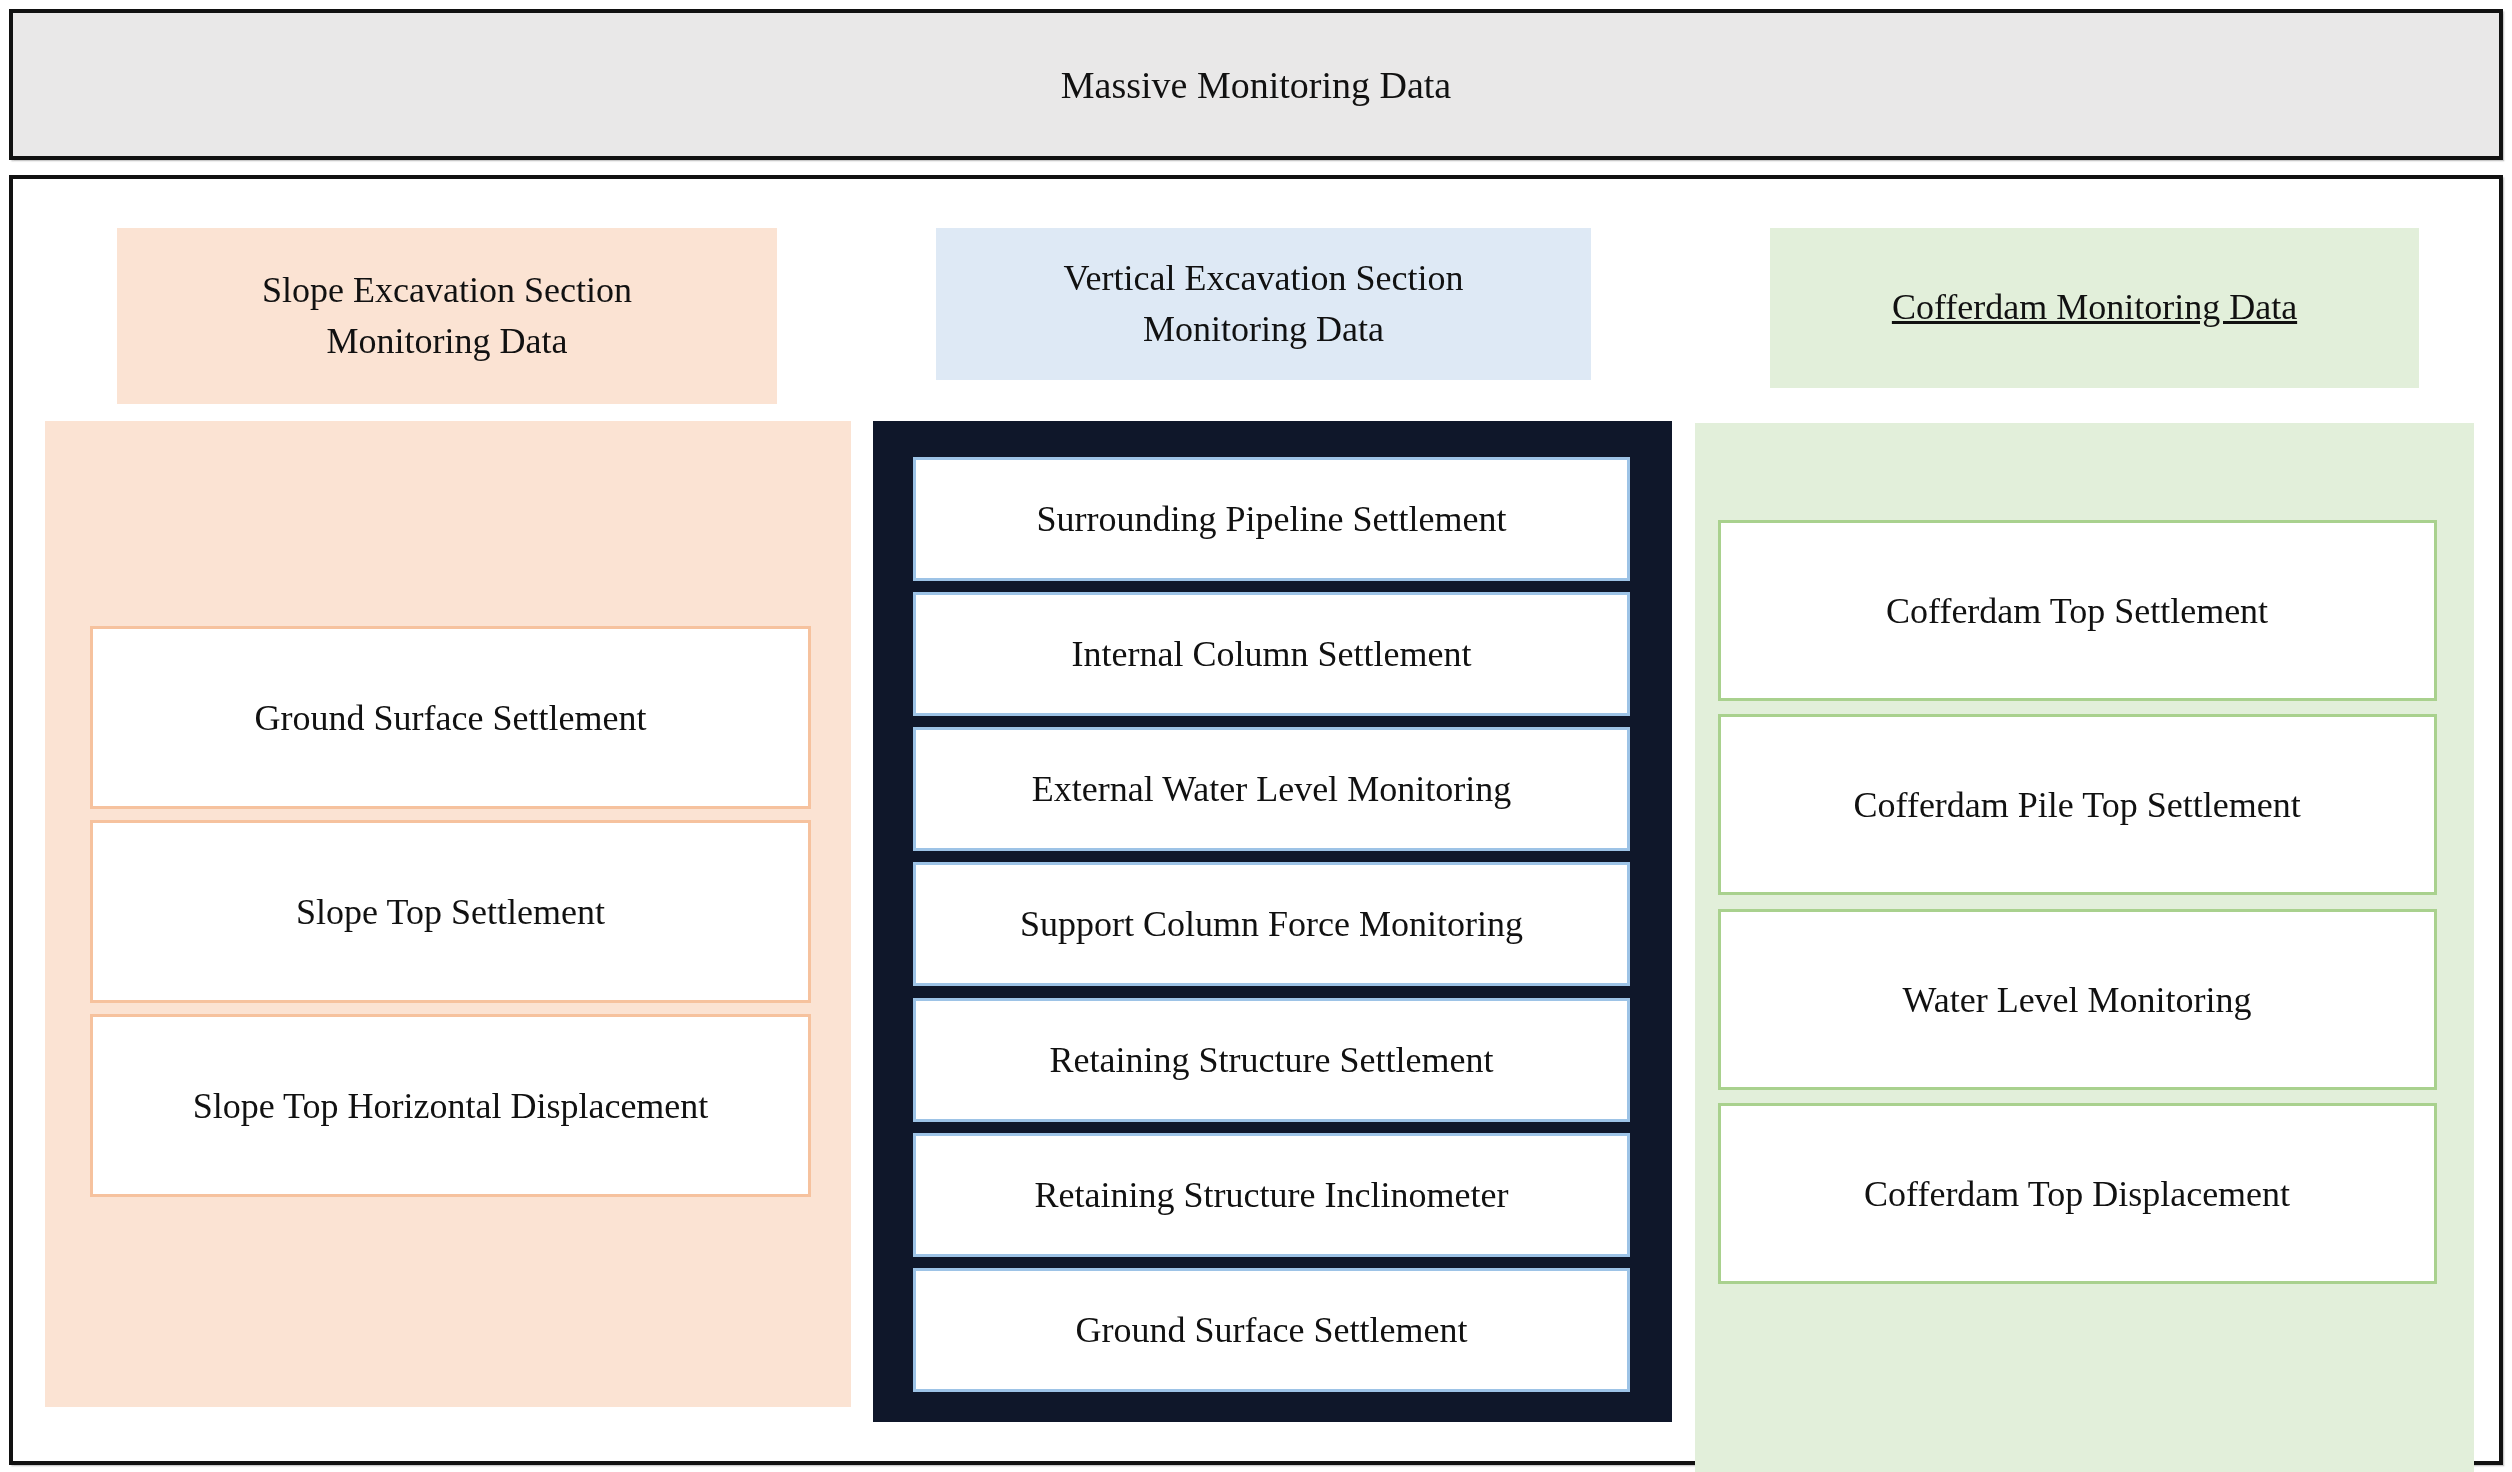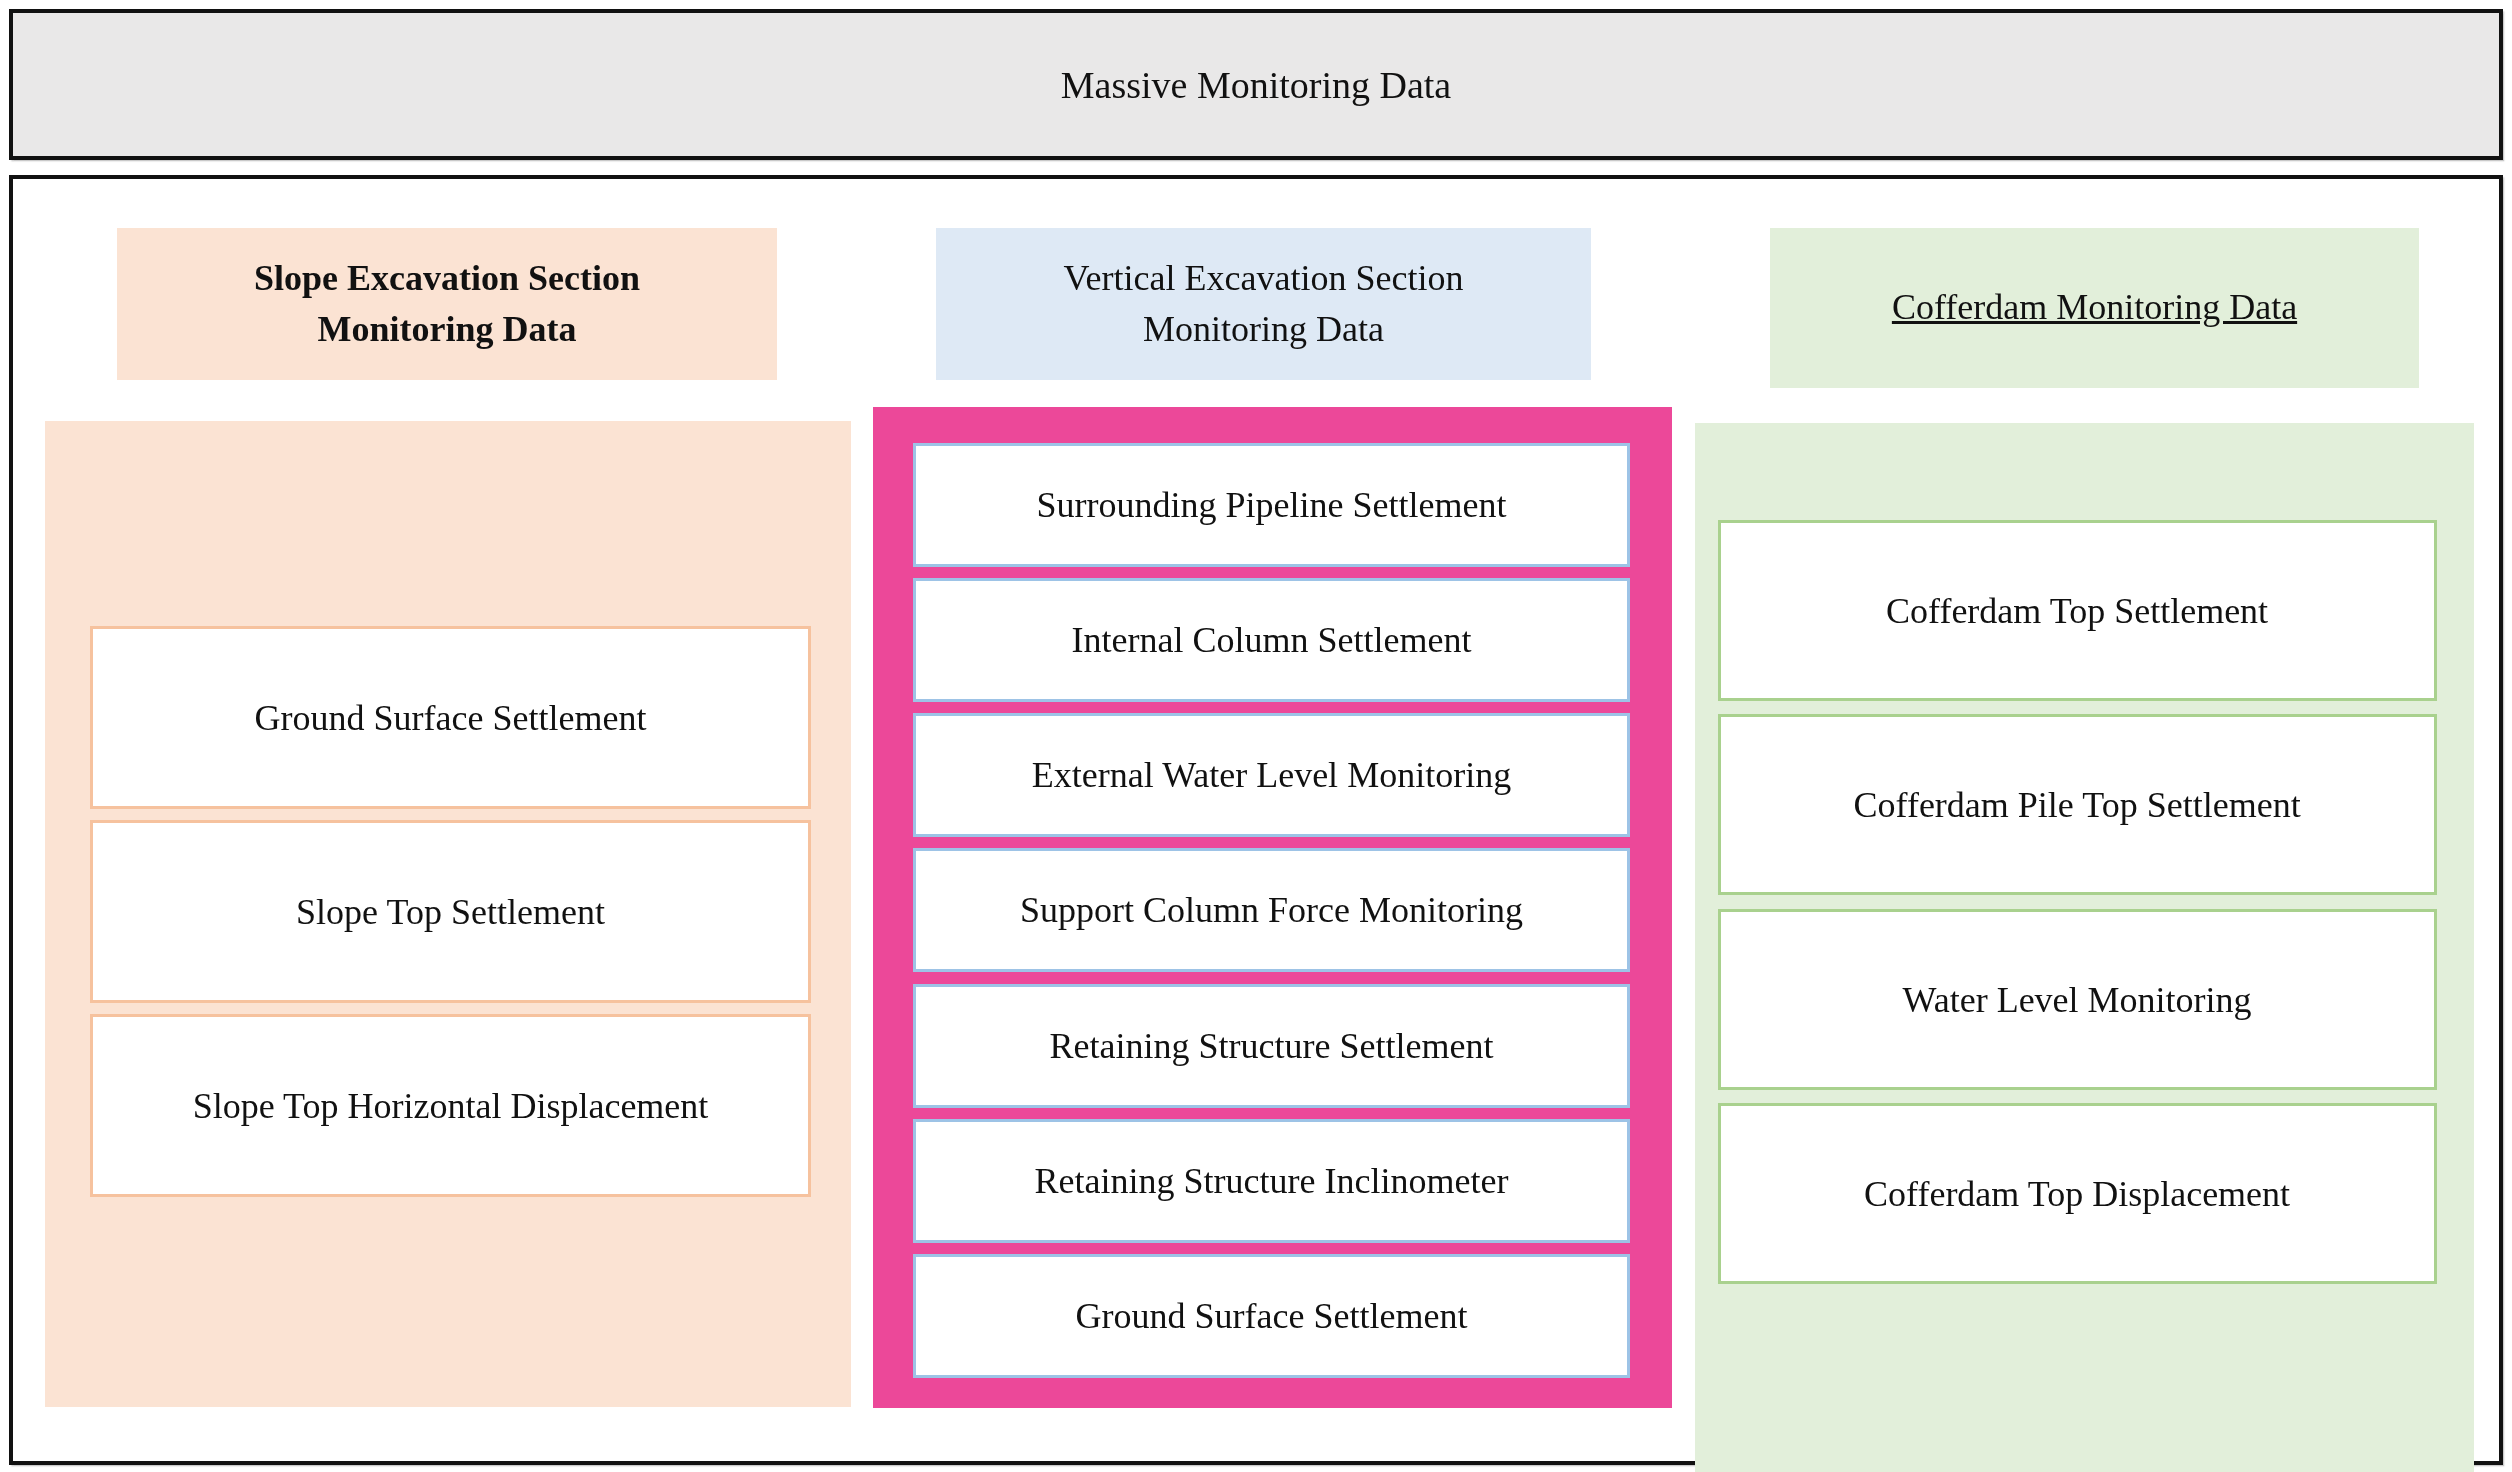--- a/index.html
+++ b/index.html
@@ -33,26 +33,26 @@
   }
   .col-header {
     position: absolute;
     box-sizing: border-box;
     display: flex; align-items: center; justify-content: center;
     text-align: center;
     font-size: 36px;
     line-height: 1.42;
     white-space: pre-line;
   }
-  .col-header.orange { left: 117px;  top: 228px; width: 660px; height: 152px; background: #FBE3D3; font-weight: bold; }
+  .col-header.orange { left: 117px;  top: 228px; width: 660px; height: 176px; background: #FBE3D3; }
   .col-header.blue   { left: 936px; top: 228px; width: 655px; height: 152px; background: #DEE9F5; }
   .col-header.green  { left: 1770px; top: 228px; width: 649px; height: 160px; background: #E2EFDA; text-decoration: underline; }
   .panel { position: absolute; box-sizing: border-box; }
   .panel.orange { left: 45px;   top: 421px; width: 806px; height: 986px; background: #FBE3D3; }
-  .panel.blue   { left: 873px; top: 407px; width: 799px; height: 1001px; background: #ec4899; }
+  .panel.blue   { left: 873px; top: 421px; width: 799px; height: 1001px; background: #0f172a; }
   .panel.green  { left: 1695px; top: 423px; width: 779px; height: 1128px; background: #E2EFDA; }
   .item {
     position: absolute;
     box-sizing: border-box;
     background: #ffffff;
     display: flex; align-items: center; justify-content: center;
     text-align: center;
     font-size: 36px;
     padding: 0 15px;
   }

